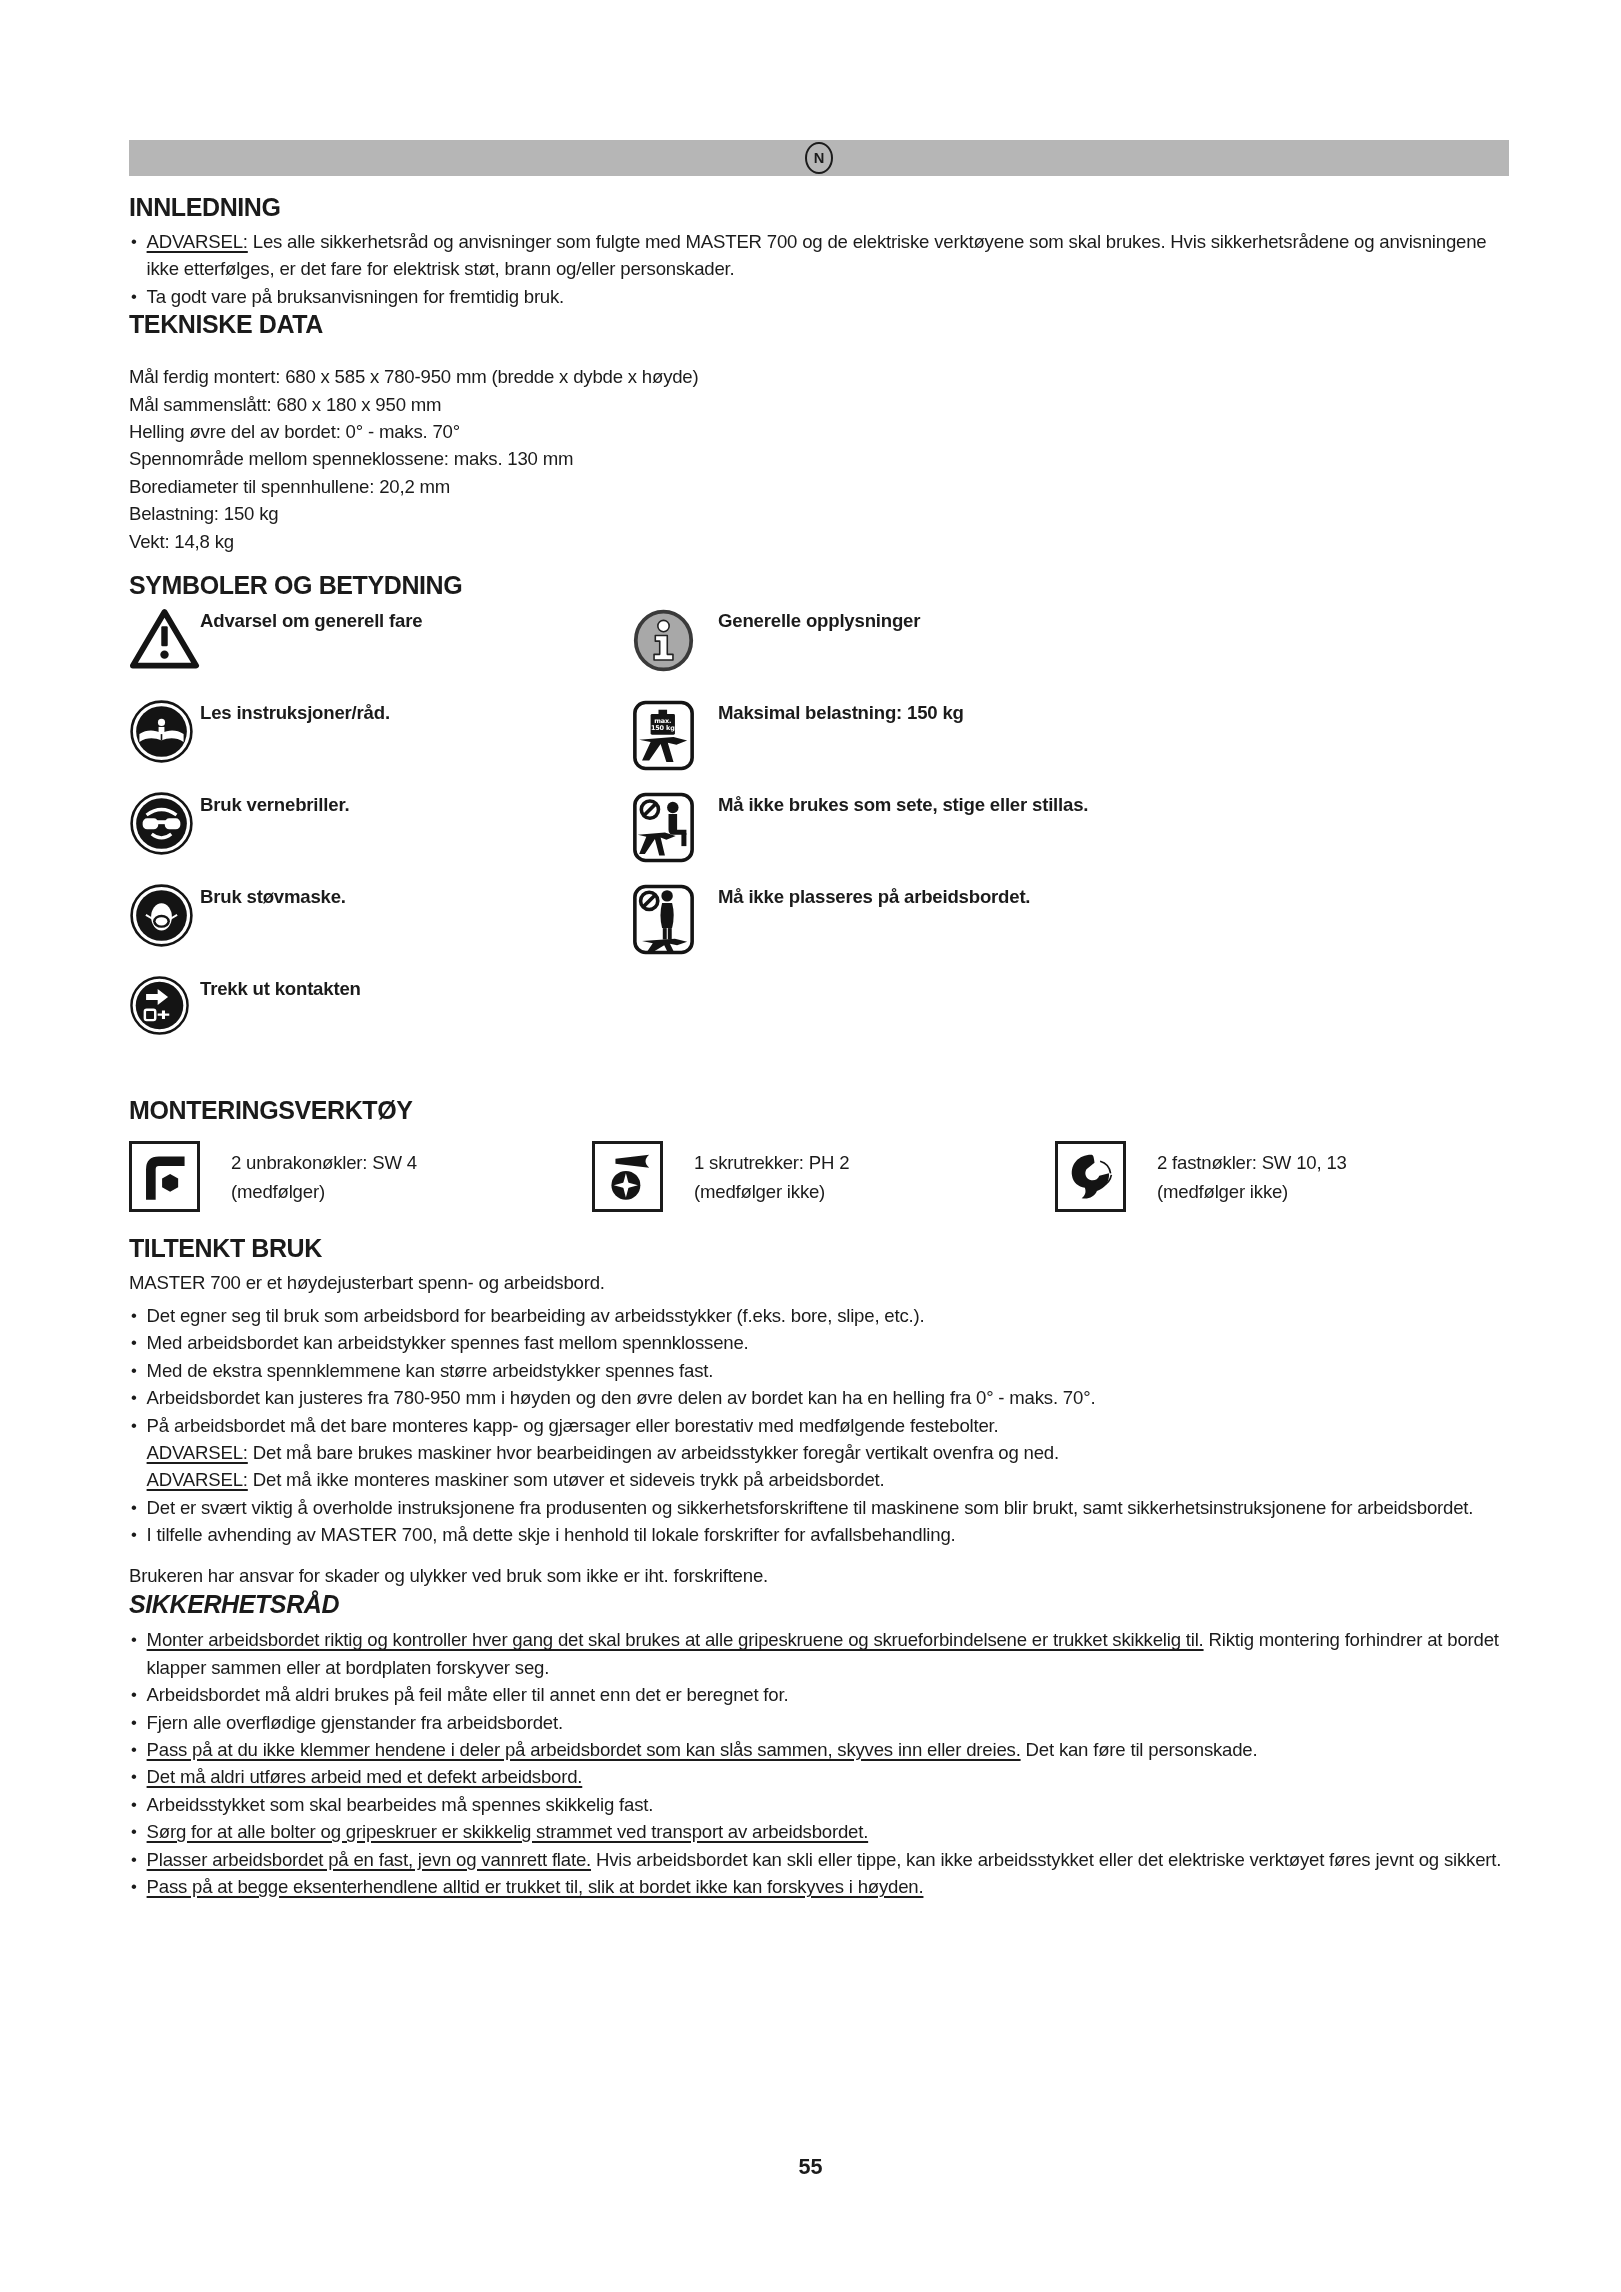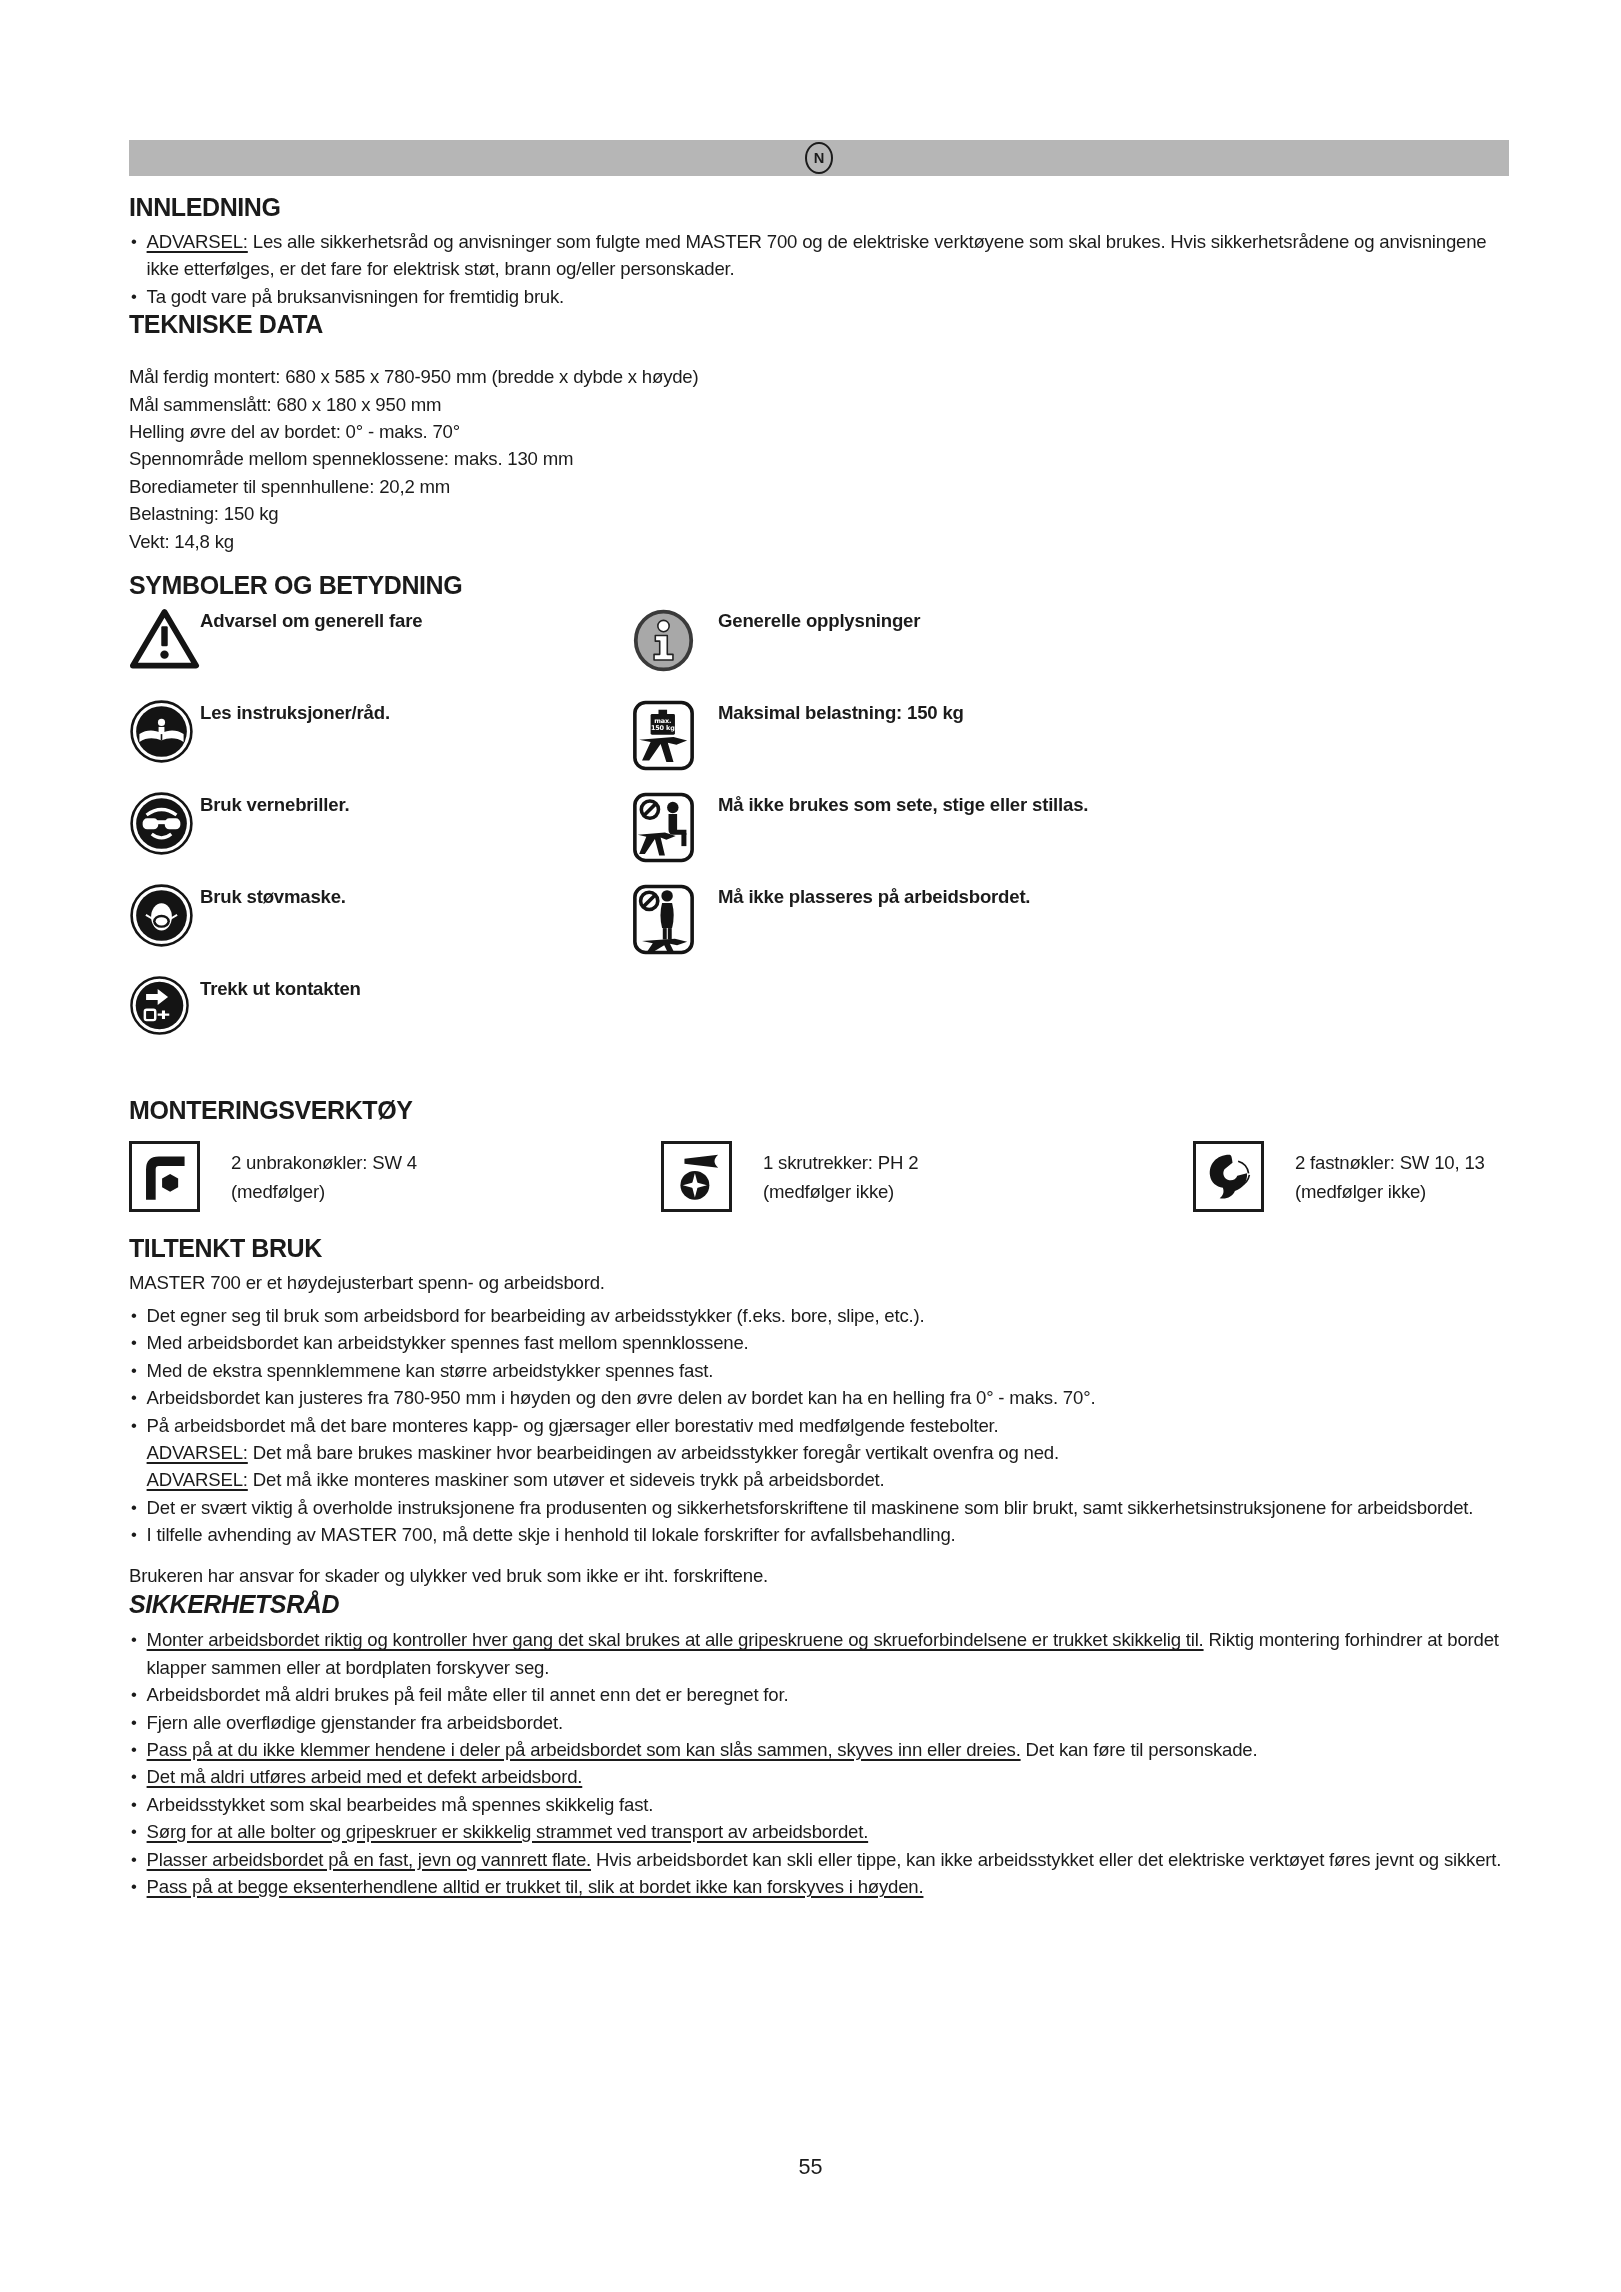--- a/index.html
+++ b/index.html
@@ -21,31 +21,31 @@
   .sym-grid{display:flex;margin-top:7.8px;}
   .sym-col-left{width:503px;}
   .sym-col-right{flex:1;}
   .sym-item{height:92px;display:flex;align-items:flex-start;}
   .sym-col-left .icw{width:71px;display:flex;justify-content:flex-start;}
   .sym-col-right .icw{width:86px;display:flex;justify-content:flex-start;}
   .icw svg{display:block;}
   .sym-label{font-weight:700;}
   #monteringsverktoy h1{margin-top:29px;}
   .tools{display:flex;margin-top:15.7px;align-items:flex-start;}
-  .tool{display:flex;align-items:center;width:532px;}
+  .tool{display:flex;align-items:center;width:463px;}
   .tool:last-child{width:auto;flex:1;}
   .tool-box{width:65px;height:65px;border:3.9px solid #1b1b1b;display:flex;align-items:center;justify-content:center;flex:0 0 65px;background:#fff;}
   .tool-label{margin-left:31px;line-height:29px;}
   #tiltenkt-bruk h1{margin-top:21.6px;}
   .intro{margin:5.9px 0 0 0;}
   #ansvar{margin:13.7px 0 0 0;}
   #sikkerhetsrad h1{font-style:italic;}
   #sikkerhetsrad ul.blist{margin-top:7.8px;}
   .pagenum{position:absolute;left:0;top:2154px;width:100%;text-align:center;
-           font-size:21.6px;font-weight:400;color:#1b1b1b;}
+           font-size:21.6px;font-weight:700;color:#1b1b1b;}
 </style>
 </head>
 <body>
 
 <div class="page">
 
   <div class="lang-bar">
     <span class="lang-badge">N</span>
   </div>
 

